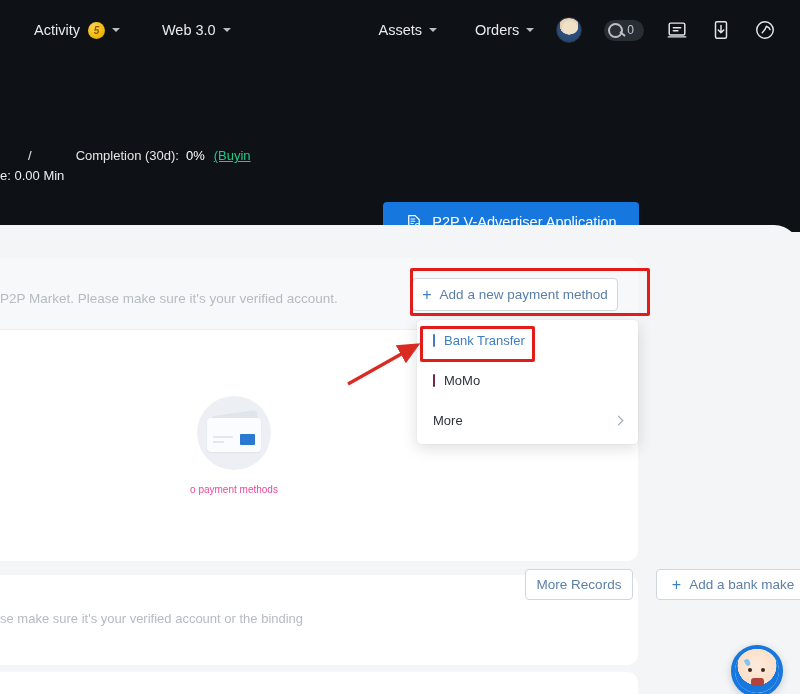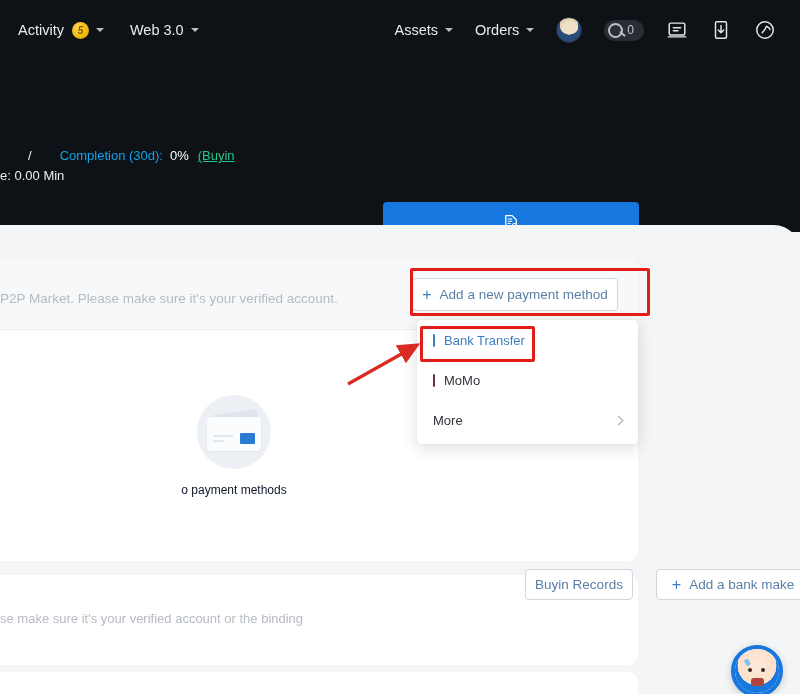--- a/index.html
+++ b/index.html
@@ -13,21 +13,21 @@
 
   
   .topnav {
     position: absolute; left: 0; top: 0; width: 800px; height: 60px;
     background: #0e1116;
     display: flex; align-items: center;
   }
   .nav-left { display: flex; align-items: center; padding-left: 18px; gap: 26px; }
   .nav-item {
     color: #e8eaed; font-size: 14.5px; display: flex; align-items: center; gap: 5px;
-    cursor: pointer; white-space: nowrap;
+    cursor: pointer; white-space: nowrap; margin-left: 16px;
   }
   .coin {
     display: inline-flex; align-items: center; justify-content: center;
     width: 17px; height: 17px; border-radius: 50%;
     background: radial-gradient(circle at 35% 30%, #ffd34d 0%, #f0b90b 60%, #d79a06 100%);
     color: #8a5b00; font-size: 10px; font-weight: bold; font-style: italic;
     margin-left: 3px;
   }
   .caret { width: 0; height: 0; border-left: 4px solid transparent;
            border-right: 4px solid transparent; border-top: 4.5px solid #b9bdc4;
@@ -63,21 +63,21 @@
   
   .darkzone {
     position: absolute; left: 0; top: 60px; width: 800px; height: 172px;
     background: #0e1116;
   }
   .stat-row {
     position: absolute; left: 0; top: 88px; width: 100%;
     display: flex; align-items: center; font-size: 13px; color: #eceef1;
   }
   .stat-slash { margin-left: 28px; color: #eceef1; }
-  .stat-label { margin-left: 28px; color: #0ea5e9; }
+  .stat-label { margin-left: 44px; color: #e5e5e5; }
   .stat-val { margin-left: 7px; color: #ffffff; }
   .stat-buyin { margin-left: 9px; color: #1fc98a; text-decoration: underline; }
   .stat-row2 {
     position: absolute; left: 0; top: 108px; font-size: 13px; color: #eceef1;
   }
   .stat-row2 .k { margin-left: 0; }
   .apply-btn {
     position: absolute; left: 383px; top: 142px; width: 256px; height: 40px;
     background: #1677de; border-radius: 4px; color: #fff;
     display: flex; align-items: center; justify-content: center; gap: 9px;
@@ -124,21 +124,21 @@
     position: absolute; left: 16px; top: 17px; width: 46px; height: 31px;
     border-radius: 4px; background: #dfe4ea; transform: rotate(-8deg);
   }
   .empty-card-front {
     position: absolute; left: 10px; top: 22px; width: 54px; height: 34px;
     border-radius: 4px; background: #fbfcfd; box-shadow: 0 1px 2px rgba(0,0,0,.06);
   }
   .empty-card-front .ln1 { position:absolute; left:6px; top:18px; width:20px; height:2px; background:#e3e7ec; }
   .empty-card-front .ln2 { position:absolute; left:6px; top:23px; width:11px; height:2px; background:#e3e7ec; }
   .empty-card-front .chip { position:absolute; right:6px; top:16px; width:15px; height:11px; background:#1f73d0; border-radius:1px; }
-  .empty-text { font-size: 12px; color: #0f172a; }
+  .empty-text { font-size: 10px; color: #ec4899; }
 
   .card2 { left: -170px; top: 350px; width: 808px; height: 90px; }
   .card2-desc {
     position: absolute; left: 170px; top: 36px; font-size: 13px;
     color: #b6bbc2; white-space: nowrap;
   }
   .btn-outline {
     position: absolute; height: 31px; border: 1px solid #cfd6de; border-radius: 4px;
     background: #fff; display: flex; align-items: center; justify-content: center;
     gap: 8px; color: #5b7fa6; font-size: 13.5px; cursor: pointer;
@@ -257,20 +257,21 @@
       <span class="k">e:</span>
       <span style="">0.00 Min</span>
     </div>
 
     <div class="apply-btn">
       <svg width="18" height="18" viewBox="0 0 24 24" fill="none">
         <path d="M5 3.5h8.5L19 9v11.5H5z" stroke="#fff" stroke-width="1.7" stroke-linejoin="round"></path>
         <path d="M8 8h5M8 11h5M8 14h3" stroke="#fff" stroke-width="1.5" stroke-linecap="round"></path>
         <circle cx="16.5" cy="16.5" r="2.6" fill="#1677de" stroke="#fff" stroke-width="1.4"></circle>
       </svg>
+      <span>P2P V-Advertiser Application</span>
     </div>
   </div>
 
   <div class="page">
 
     <div class="card card1">
       <div class="card1-head"></div>
       <div class="card1-desc">P2P Market. Please make sure it's your verified account.</div>
 
       <div class="add-pm-btn">
@@ -289,21 +290,21 @@
           </div>
         </div>
         <div class="empty-text">o payment methods</div>
       </div>
     </div>
 
     <div class="card card2">
       <div class="card2-desc">se make sure it's your verified account or the binding</div>
     </div>
     <div class="btn-outline link-records">
-      <span>Buyin Records</span>
+      <span>More Records</span>
     </div>
     <div class="btn-outline add-bank">
       <span class="plus">+</span>
       <span>Add a bank make</span>
     </div>
 
     <div class="card card3"></div>
   </div>
 
   <div class="dropdown">

